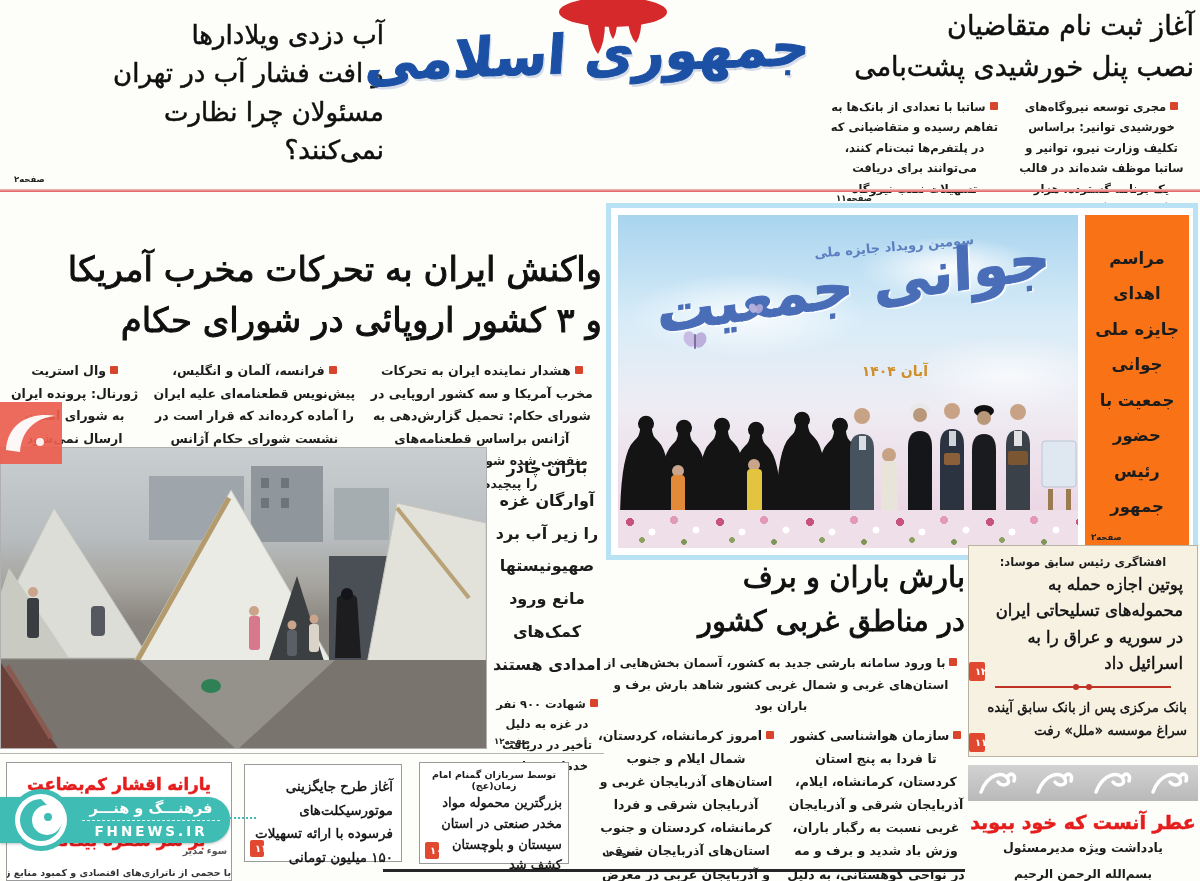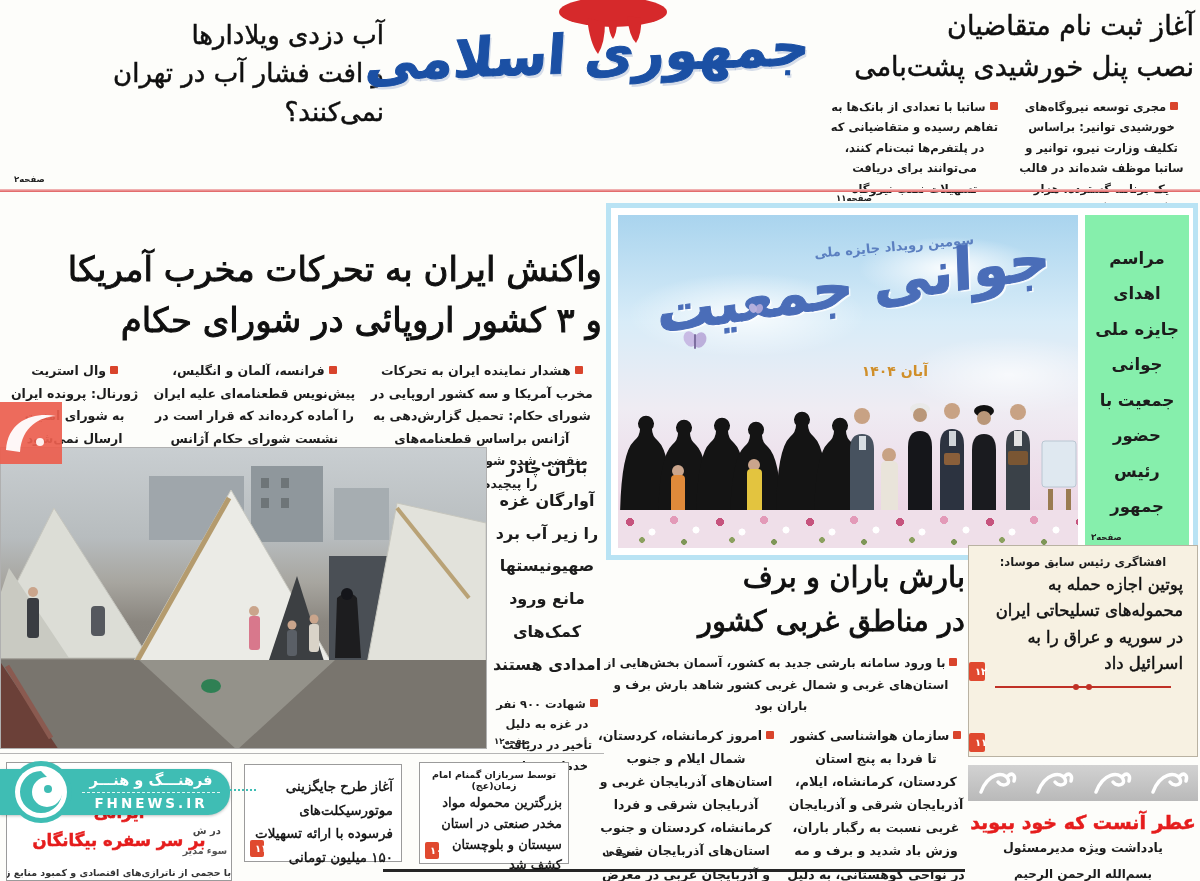--- a/index.html
+++ b/index.html
@@ -61,20 +61,21 @@
 </style>
 </head>
 <body>
 
 <div id="page">
 
   <div class="abs" style="left:4px;top:16px;width:380px;">
     <div class="hl" style="font-size:26px;line-height:1.48;">
       <div>آب دزدی ویلادارها</div>
       <div>و افت فشار آب در تهران</div>
+      <div>مسئولان چرا نظارت</div>
       <div>نمی‌کنند؟</div>
     </div>
     <span class="pageref abs" style="left:10px;top:158px;">صفحه۲</span>
   </div>
 
   <svg class="abs" style="left:553px;top:0;z-index:1;" width="120" height="68" viewBox="0 0 120 68">
     <ellipse cx="60" cy="12" rx="54" ry="15" fill="#d6292b"></ellipse>
     <path d="M34,18 q3,26 11,36 q7,-11 7,-32 z" fill="#d6292b"></path>
     <path d="M74,16 q2,20 9,27 q6,-9 5,-25 z" fill="#d6292b"></path>
     <path d="M55,20 q1,14 5,19 q4,-6 4,-18 z" fill="#d6292b"></path>
@@ -189,21 +190,21 @@
             <path d="M0,113 V42 q0,-15 12,-15 q12,0 12,15 V113 z" fill="#3a4148"></path>
             <rect x="8" y="28" width="8" height="15" fill="#e2e2e2"></rect>
             <rect x="2" y="48" width="20" height="14" rx="2" fill="#7a5633"></rect>
           </g>
         <rect x="424" y="40" width="34" height="46" rx="3" fill="#dfe8f0" stroke="#b9c6d2"></rect>
         <rect x="430" y="88" width="5" height="26" fill="#9a7b52"></rect>
           <rect x="448" y="88" width="5" height="26" fill="#9a7b52"></rect>
       </svg>
       <div class="abs flowers" style="left:0;bottom:0;width:100%;height:38px;"></div>
     </div>
-    <div class="abs" style="left:474px;top:7px;width:104px;height:333px;background:#86efac;">
+    <div class="abs" style="left:474px;top:7px;width:104px;height:333px;background:#f97316;">
       <div class="body-txt" style="font-size:16.5px;line-height:2.15;padding:26px 4px 0 4px;">مراسم اهدای جایزه ملی جوانی جمعیت با حضور رئیس جمهور</div>
       <span class="pageref abs" style="left:6px;bottom:6px;">صفحه۳</span>
     </div>
   </div>
 
   <div class="abs gaza" style="left:0;top:447px;width:487px;height:302px;">
     <svg width="487" height="302" viewBox="0 0 487 302" preserveAspectRatio="none">
       <rect x="150" y="28" width="95" height="64" fill="#9fa6ab"></rect>
       <rect x="252" y="18" width="72" height="76" fill="#8f979c"></rect>
       <rect x="335" y="40" width="55" height="52" fill="#a6adb1"></rect>
@@ -259,20 +260,21 @@
     <span class="pageref abs" style="left:8px;bottom:0;">صفحه۱۰</span>
   </div>
 
   <div class="abs" style="left:383px;top:869px;width:582px;height:3px;background:#262626;"></div>
 
   <div class="abs" style="left:968px;top:545px;width:230px;height:212px;background:#f7f1e2;border:1px solid #b9b2a2;overflow:hidden;">
     <div class="body-txt" style="font-size:11.5px;margin-top:9px;">افشاگری رئیس سابق موساد:</div>
     <div class="hl" style="font-size:16.5px;line-height:1.6;margin-top:3px;padding:0 14px;">پوتین اجازه حمله به محموله‌های تسلیحاتی ایران در سوریه و عراق را به اسرائیل داد</div>
     <div class="badge" style="left:0;top:116px;">۱۲</div>
     <div class="divider-red"></div>
+    <div class="hl" style="font-size:13.5px;line-height:1.7;padding:0 10px;-webkit-text-stroke:.4px #101010;">بانک مرکزی پس از بانک سابق آینده سراغ موسسه «ملل» رفت</div>
     <div class="badge" style="left:0;bottom:4px;">۱۱</div>
   </div>
 
   <div class="abs" style="left:968px;top:765px;width:230px;height:116px;overflow:hidden;">
     <div class="gray-banner" style="height:36px;">
       <svg width="42" height="28" viewBox="0 0 42 28">
           <path d="M5,23 C12,4 28,2 32,10 C35,16 26,18 22,13 M32,7 C36,3 40,6 38,12" stroke="#fff" stroke-width="3.5" fill="none" stroke-linecap="round"></path>
         </svg>
       <svg width="42" height="28" viewBox="0 0 42 28">
           <path d="M5,23 C12,4 28,2 32,10 C35,16 26,18 22,13 M32,7 C36,3 40,6 38,12" stroke="#fff" stroke-width="3.5" fill="none" stroke-linecap="round"></path>
@@ -292,21 +294,21 @@
   <div class="box" style="left:6px;top:762px;width:226px;height:119px;overflow:hidden;">
     <div style="font-size:16.5px;font-weight:bold;color:#e51d1d;text-align:center;line-height:1.7;margin-top:8px;-webkit-text-stroke:.5px #e51d1d;">
       <div>یارانه اقشار کم‌بضاعت ایرانی</div>
       <div>بر سر سفره بیگانگان</div>
     </div>
     <span class="abs" style="right:10px;top:62px;font-size:10px;font-weight:bold;color:#444;">در ش</span>
     <span class="abs" style="right:4px;top:82px;font-size:9.5px;font-weight:bold;color:#555;">سوء مدیر</span>
     <div class="abs" style="left:0;bottom:2px;width:100%;font-size:9.5px;font-weight:bold;color:#333;text-align:center;white-space:nowrap;">با حجمی از ناترازی‌های اقتصادی و کمبود منابع زیستی در کشور</div>
   </div>
 
-  <div class="abs" style="left:0;top:759px;width:260px;height:70px;z-index:6;padding-left:11px;">
+  <div class="abs" style="left:0;top:787px;width:260px;height:70px;z-index:6;padding-left:11px;">
     <div class="wm-band" style="left:0;top:10px;width:230px;height:46px;"></div>
     <svg class="abs" style="left:8px;top:0;" width="66" height="66" viewBox="0 0 66 66">
       <circle cx="33" cy="33" r="31" fill="#3fbdb4"></circle>
       <circle cx="33" cy="33" r="26" fill="#ffffff"></circle>
       <path d="M33,12 a21,21 0 1,0 21,21 a15,15 0 1,1 -15,-15" fill="#3fbdb4"></path>
       <circle cx="40" cy="30" r="4" fill="#3fbdb4"></circle>
     </svg>
     <div class="abs" style="left:78px;top:13px;width:146px;text-align:center;color:#fff;font-size:14.5px;font-weight:bold;white-space:nowrap;">فرهنـــگ و هنـــر</div>
     <div class="abs" style="left:82px;top:33px;width:138px;border-top:1px dashed rgba(255,255,255,.85);"></div>
     <div class="abs ltr" style="left:78px;top:36px;width:146px;text-align:center;color:#fff;font-size:13.5px;font-weight:bold;letter-spacing:3px;">FHNEWS.IR</div>

